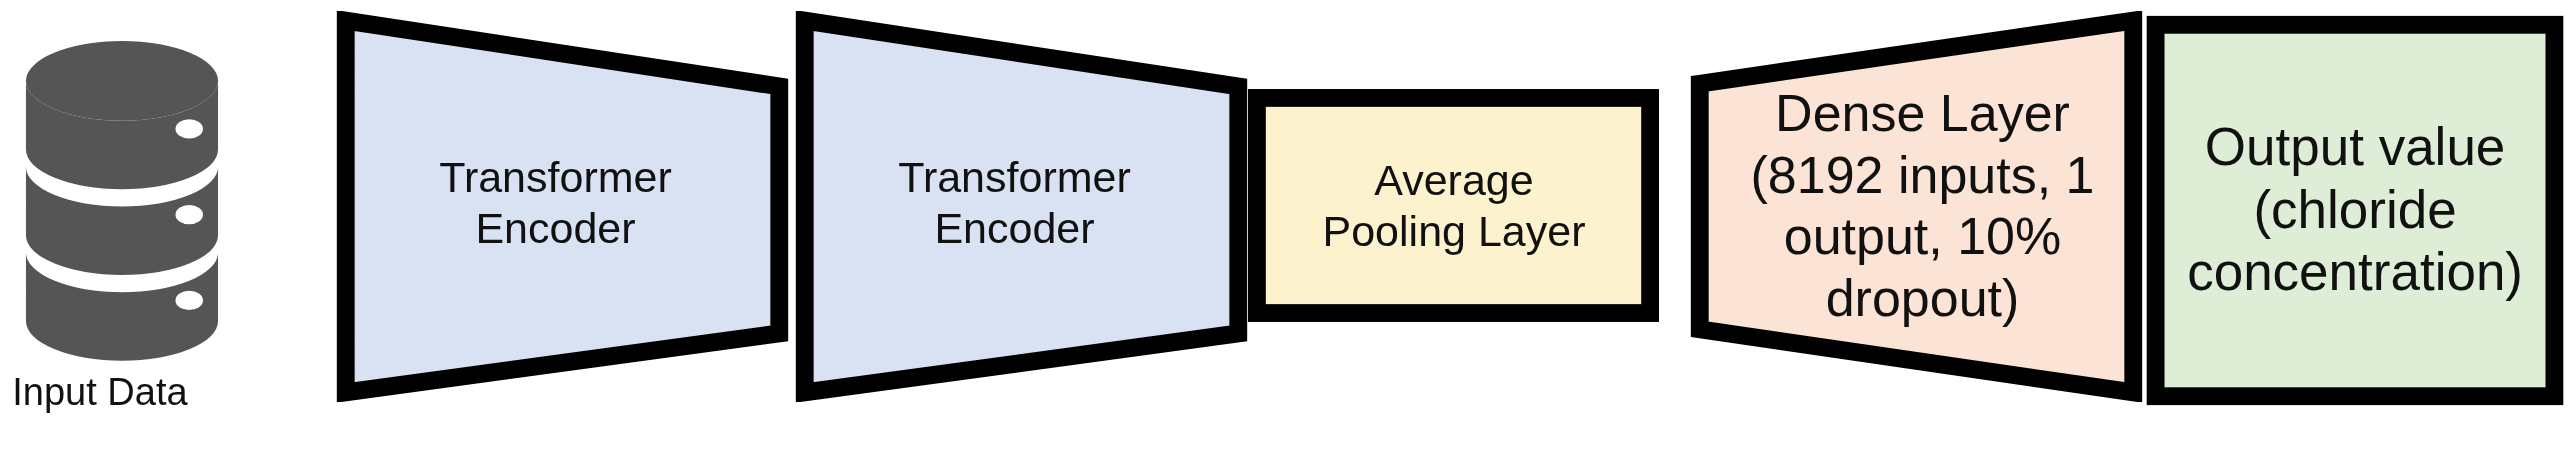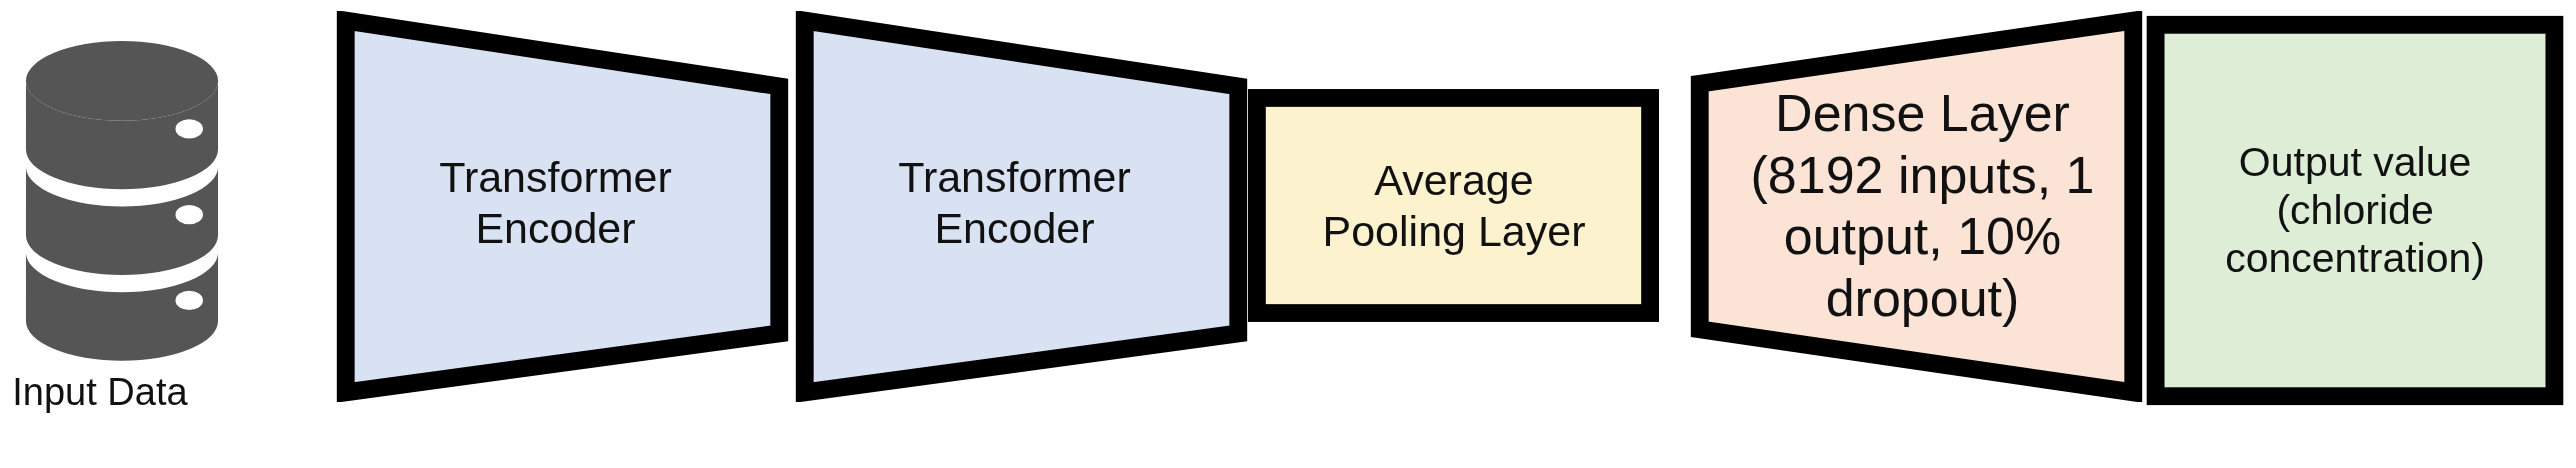--- a/index.html
+++ b/index.html
@@ -80,21 +80,21 @@
   
   #pooling-node { left: 1248px; top: 89px; width: 411px; height: 233px; }
   #pooling-node .node-label { left: 18px; top: 8.2px; width: 376px; height: 217px; font-size: 43px; }
 
   
   #dense-node { left: 1690px; top: 11px; width: 453px; height: 391px; }
   #dense-node .node-label { left: 30px; top: 13.7px; width: 405px; height: 363px; font-size: 52px; }
 
   
   #output-node { left: 2146px; top: 15px; width: 418px; height: 391px; }
-  #output-node .node-label { left: 20.6px; top: 13.7px; width: 377px; height: 363px; font-size: 41px; }
+  #output-node .node-label { left: 20.6px; top: 13.7px; width: 377px; height: 363px; font-size: 53px; }
 </style>
 </head>
 <body>
 
 <div id="canvas">
 
   <div class="node" id="input-node">
     <div class="db-icon">
       <svg viewBox="0 0 300 500" width="206" height="343" aria-hidden="true">
         <g fill="#555555">

